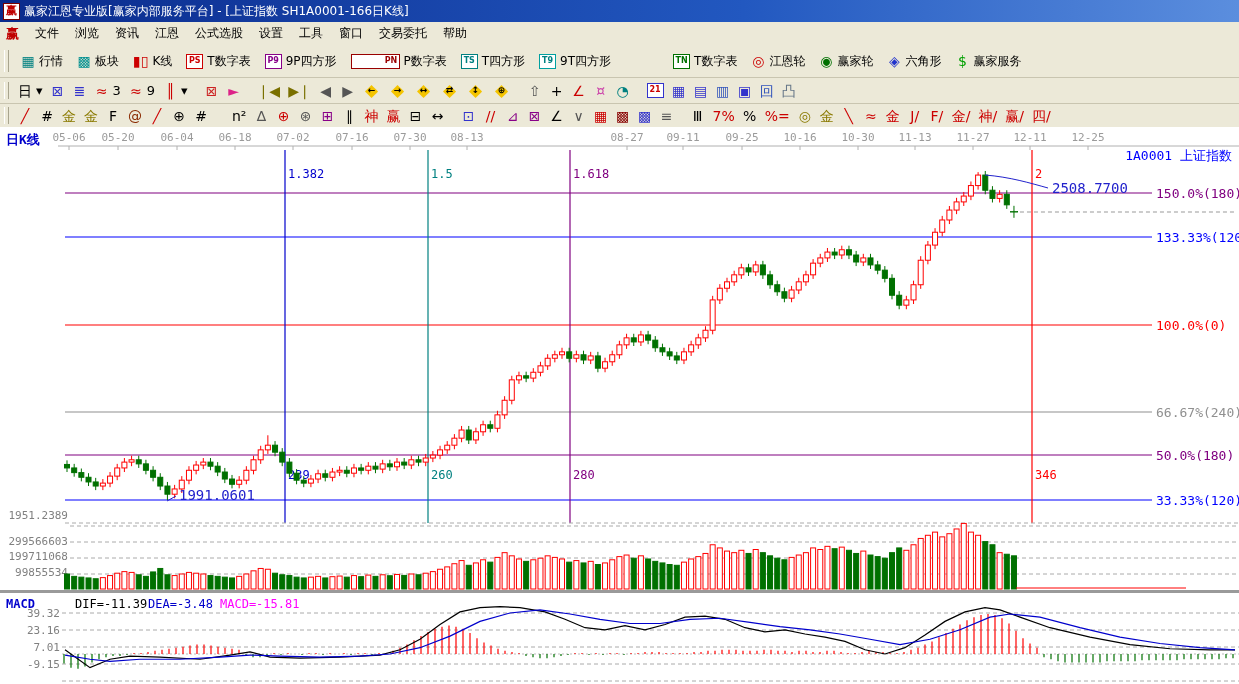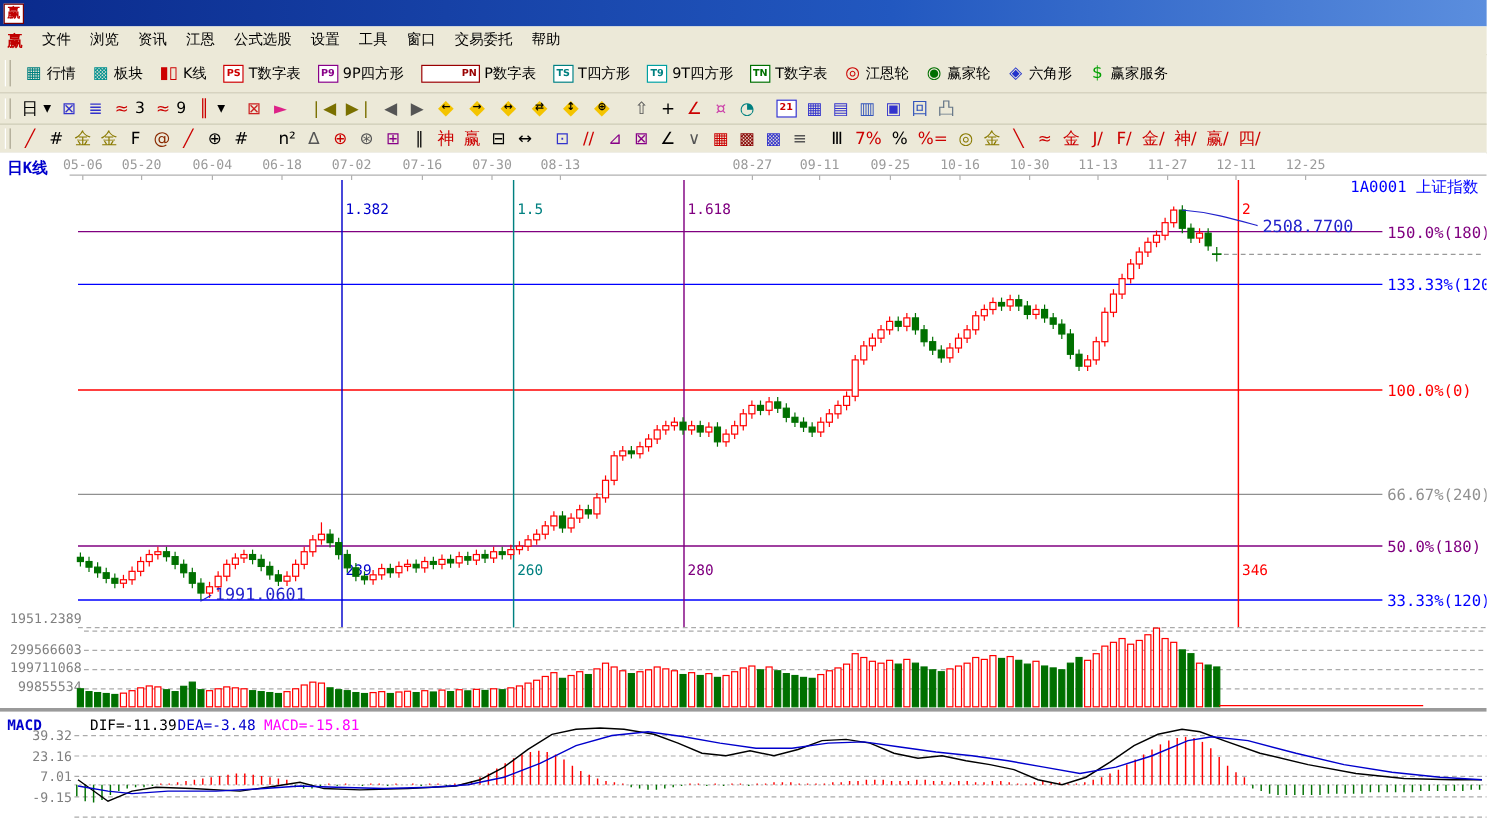--- a/index.html
+++ b/index.html
@@ -37,20 +37,21 @@
   
   #chartwrap{position:absolute;left:0;top:127px;width:1239px;height:557px;background:#fff;}
   svg text{font-family:"DejaVu Sans Mono","DejaVu Sans",monospace;}
 </style>
 </head>
 <body>
 <div id="app">
 
   <div class="titlebar">
     <span class="appico">赢</span>
+    <span>赢家江恩专业版[赢家内部服务平台] - [上证指数  SH1A0001-166日K线]</span>
   </div>
 
   <div class="menubar">
     <span class="appico2">赢</span>
     <span id="menu-items"><span class="menu-item">文件</span><span class="menu-item">浏览</span><span class="menu-item">资讯</span><span class="menu-item">江恩</span><span class="menu-item">公式选股</span><span class="menu-item">设置</span><span class="menu-item">工具</span><span class="menu-item">窗口</span><span class="menu-item">交易委托</span><span class="menu-item">帮助</span></span>
   </div>
 
   <div class="toolbar tb1">
       <span class="grip"></span>
       <span id="tb1-items" style="display:inline-flex;align-items:center;">
@@ -80,21 +81,21 @@
         </span>
         <span class="tbtn">
           <span class="boxico" style="color: rgb(0, 128, 128); border: 1px solid rgb(0, 128, 128);">TS</span>
           <span>T四方形</span>
         </span>
         <span class="tbtn">
           <span class="boxico" style="color: rgb(0, 128, 128); border: 1px solid rgb(0, 160, 160);">T9</span>
           <span>9T四方形</span>
         </span>
         <span class="tbtn">
-          <span class="boxico" style="color: rgb(0, 112, 0); border: 1px solid rgb(0, 112, 0);">TN</span>
+          <span class="boxico" style="color: rgb(0, 112, 0); border: 1px solid rgb(0, 112, 0); margin-left: 48px;">TN</span>
           <span>T数字表</span>
         </span>
         <span class="tbtn">
           <span class="ico" style="color: rgb(204, 0, 0);">◎</span>
           <span>江恩轮</span>
         </span>
         <span class="tbtn">
           <span class="ico" style="color: rgb(0, 112, 0);">◉</span>
           <span>赢家轮</span>
         </span>

